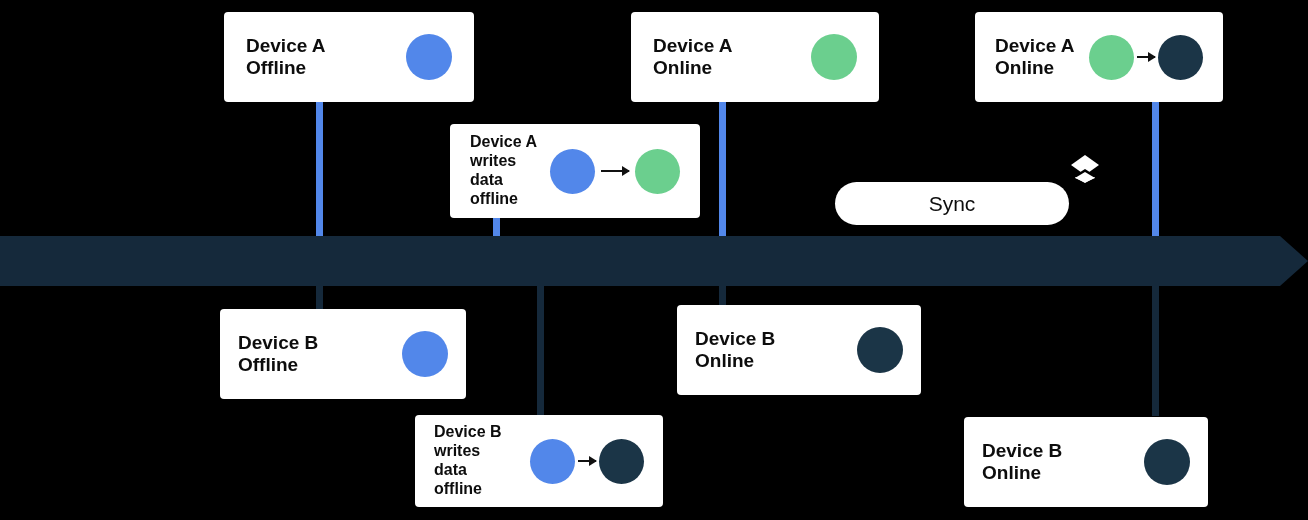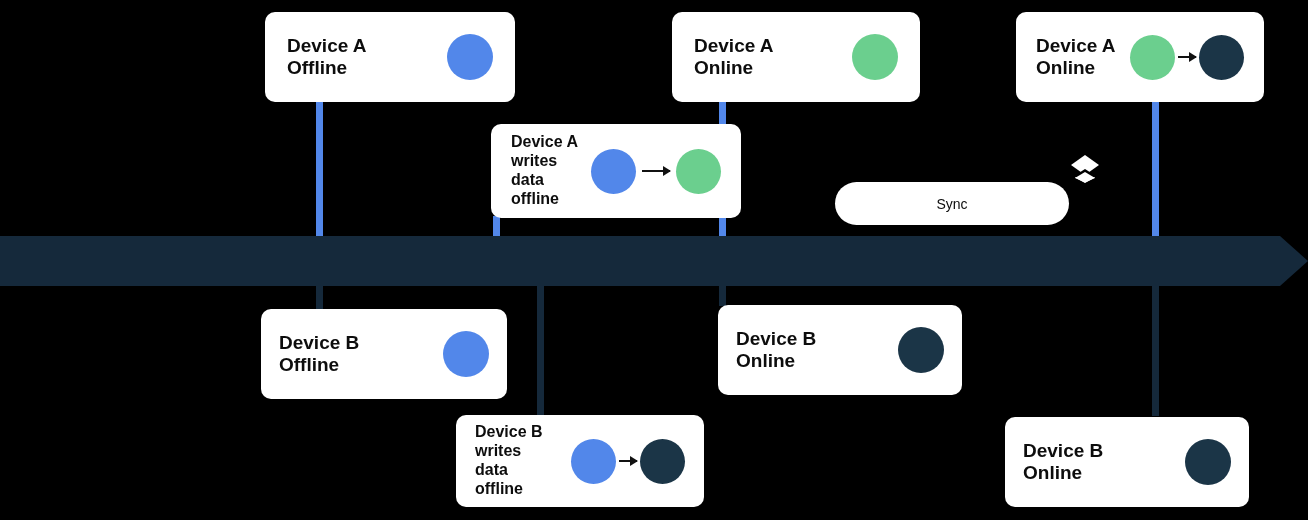--- a/index.html
+++ b/index.html
@@ -41,25 +41,24 @@
     position: absolute;
     width: 7px;
   }
   .connector.blue  { background: #5287ea; }
   .connector.navy  { background: #15293b; }
 
   
   .card {
     position: absolute;
     background: #ffffff;
-    border-radius: 10px;
+    border-radius: 4px;
     display: flex;
     align-items: center;
     box-sizing: border-box;
-    margin-left: 41px;
   }
   .card-label {
     color: #0d0d0d;
     font-weight: bold;
     line-height: 1.18;
     white-space: pre-line;
   }
   .card.two-line .card-label { font-size: 19px; }
   .card.four-line .card-label { font-size: 16px; }
 
@@ -97,21 +96,21 @@
 
   
   .sync-pill {
     position: absolute;
     background: #ffffff;
     border-radius: 24px;
     display: flex;
     align-items: center;
     justify-content: center;
     color: #0d0d0d;
-    font-size: 14px;
+    font-size: 21px;
   }
   .layers-icon {
     position: absolute;
     width: 34px;
     height: 34px;
   }
 </style>
 </head>
 <body>
 

